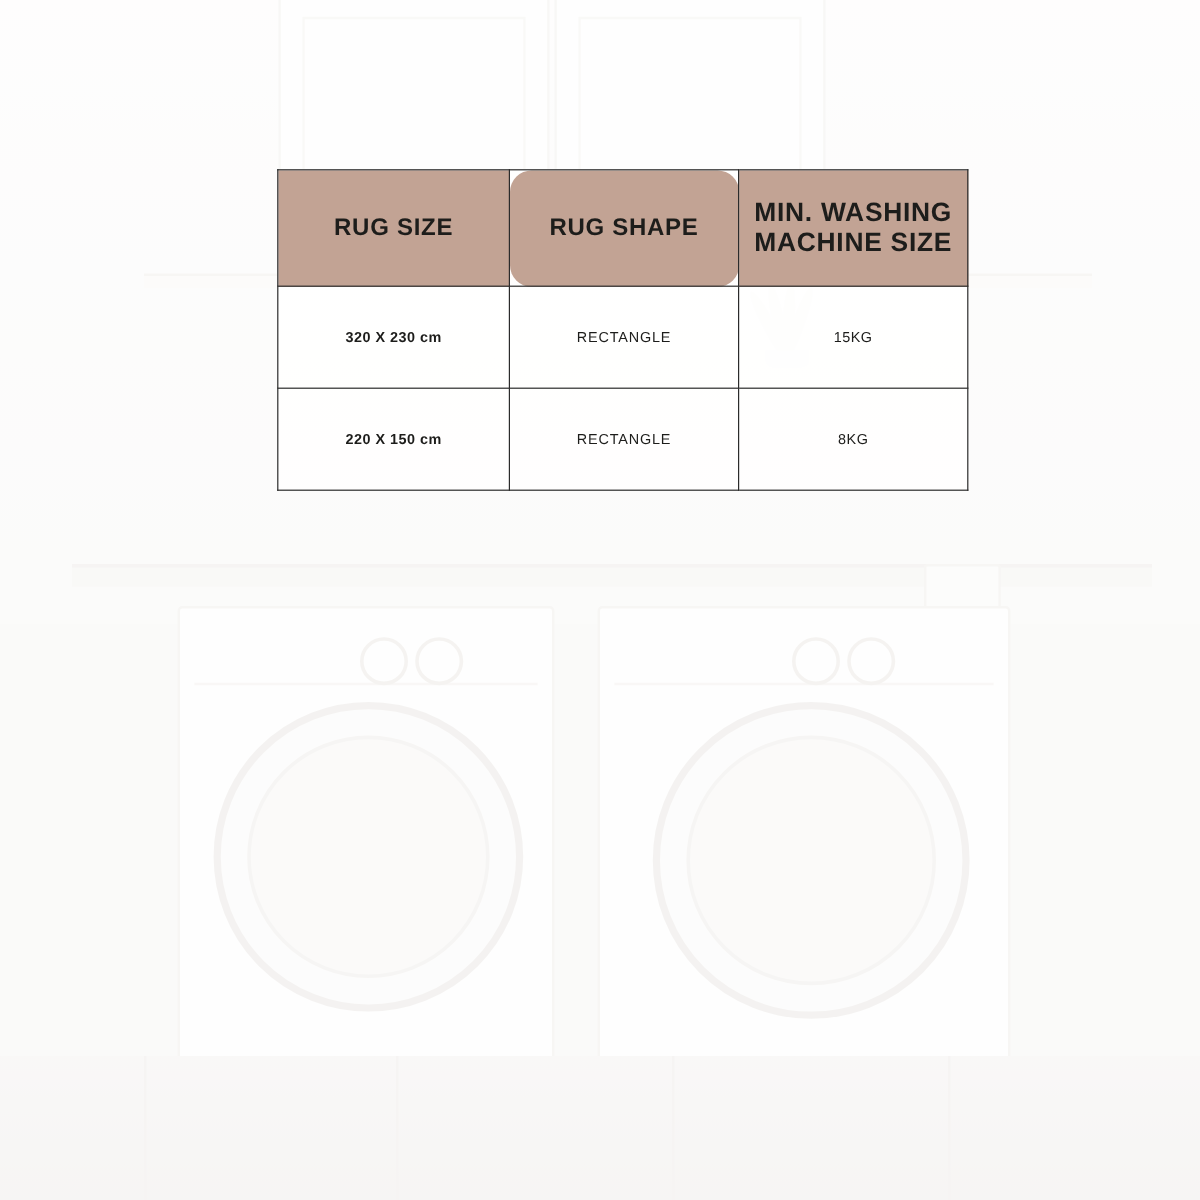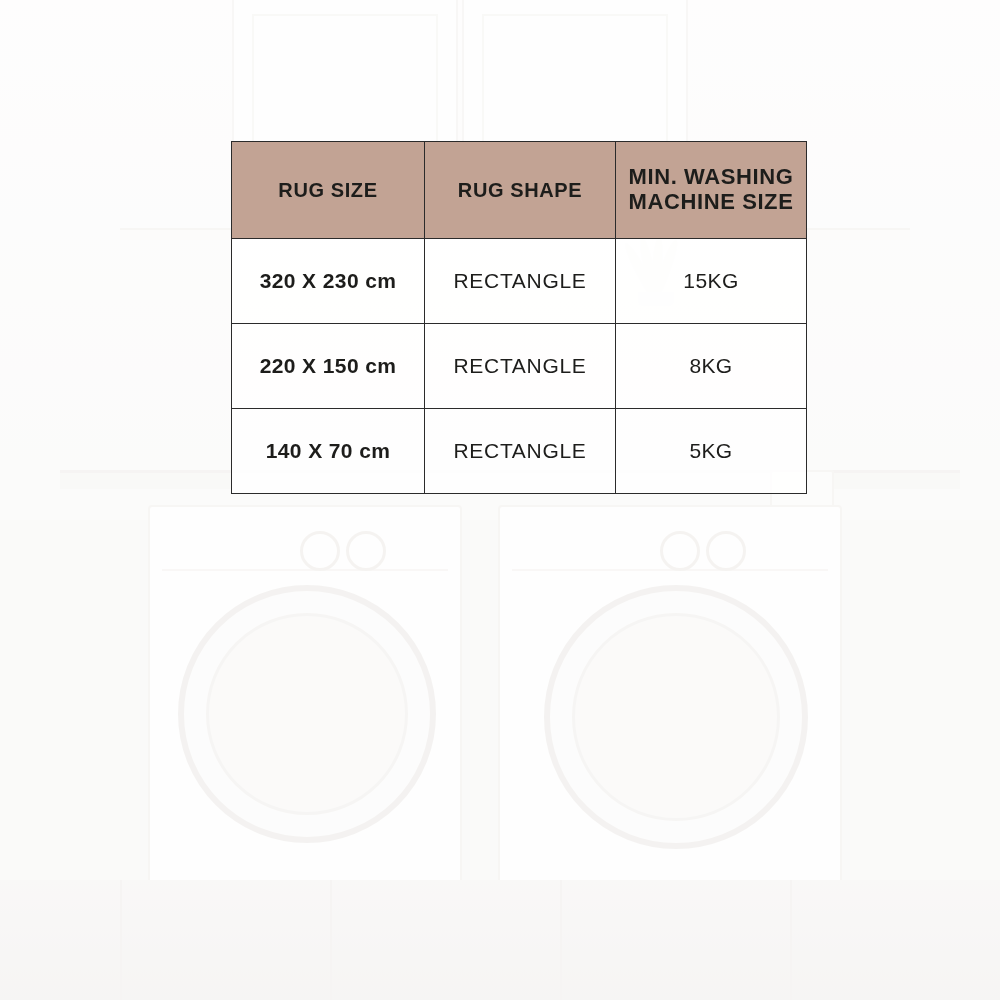--- a/index.html
+++ b/index.html
@@ -167,25 +167,25 @@
   table.size-table thead th {
     background: #c2a394;
     height: 88px;
     font-size: 20px;
     font-weight: bold;
     letter-spacing: .6px;
     line-height: 1.12;
     padding: 4px 6px;
   }
   table.size-table thead th.col-size { width: 180px; }
-  table.size-table thead th.col-shape { width: 178px; }
+  table.size-table thead th.col-shape { width: 178px; border-radius: 18px; }
   table.size-table thead th.col-machine { width: 178px; font-size: 22px; }
   table.size-table tbody td {
     height: 80px;
-    font-size: 21px;
+    font-size: 12px;
     padding: 2px 4px;
   }
   td.c-size {
     font-weight: bold;
     letter-spacing: .4px;
   }
   td.c-shape {
     letter-spacing: .7px;
   }
   td.c-machine {
@@ -252,22 +252,17 @@
         <tr>
           <td class="c-size">320 X 230 cm</td>
           <td class="c-shape">RECTANGLE</td>
           <td class="c-machine">15KG</td>
         </tr>
         <tr>
           <td class="c-size">220 X 150 cm</td>
           <td class="c-shape">RECTANGLE</td>
           <td class="c-machine">8KG</td>
         </tr>
-        <tr>
-          <td class="c-size">140 X 70 cm</td>
-          <td class="c-shape">RECTANGLE</td>
-          <td class="c-machine">5KG</td>
-        </tr>
       </tbody>
     </table>
   </div>
 
 </div>
 
 </body></html>

